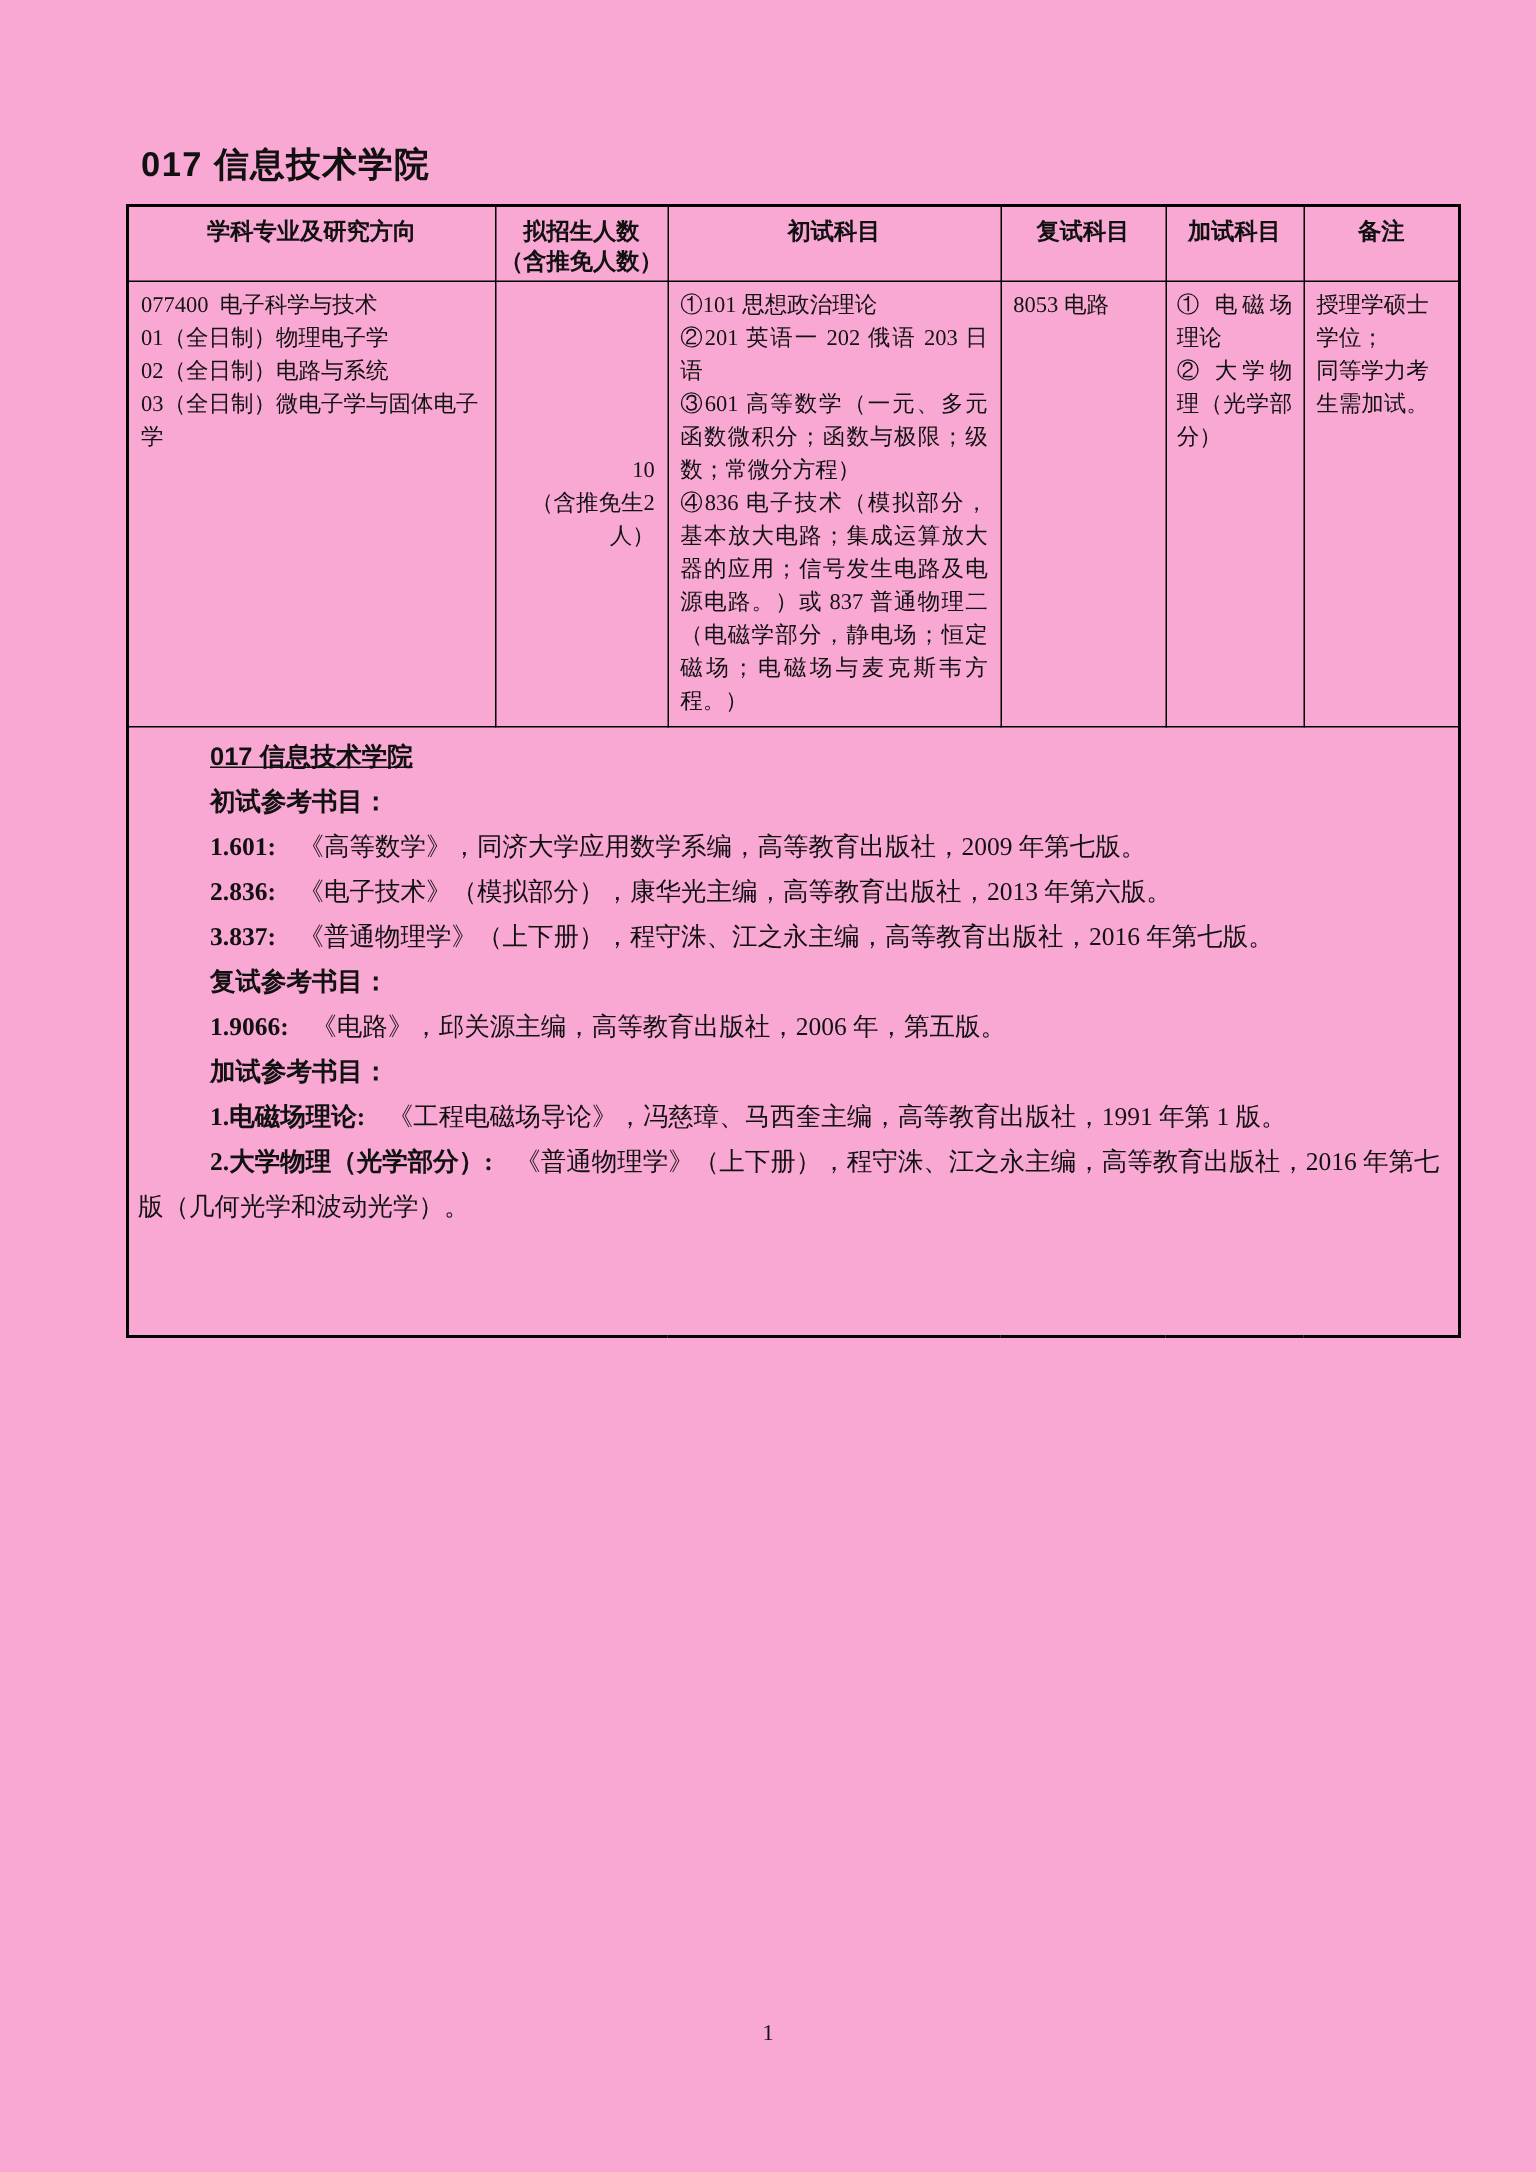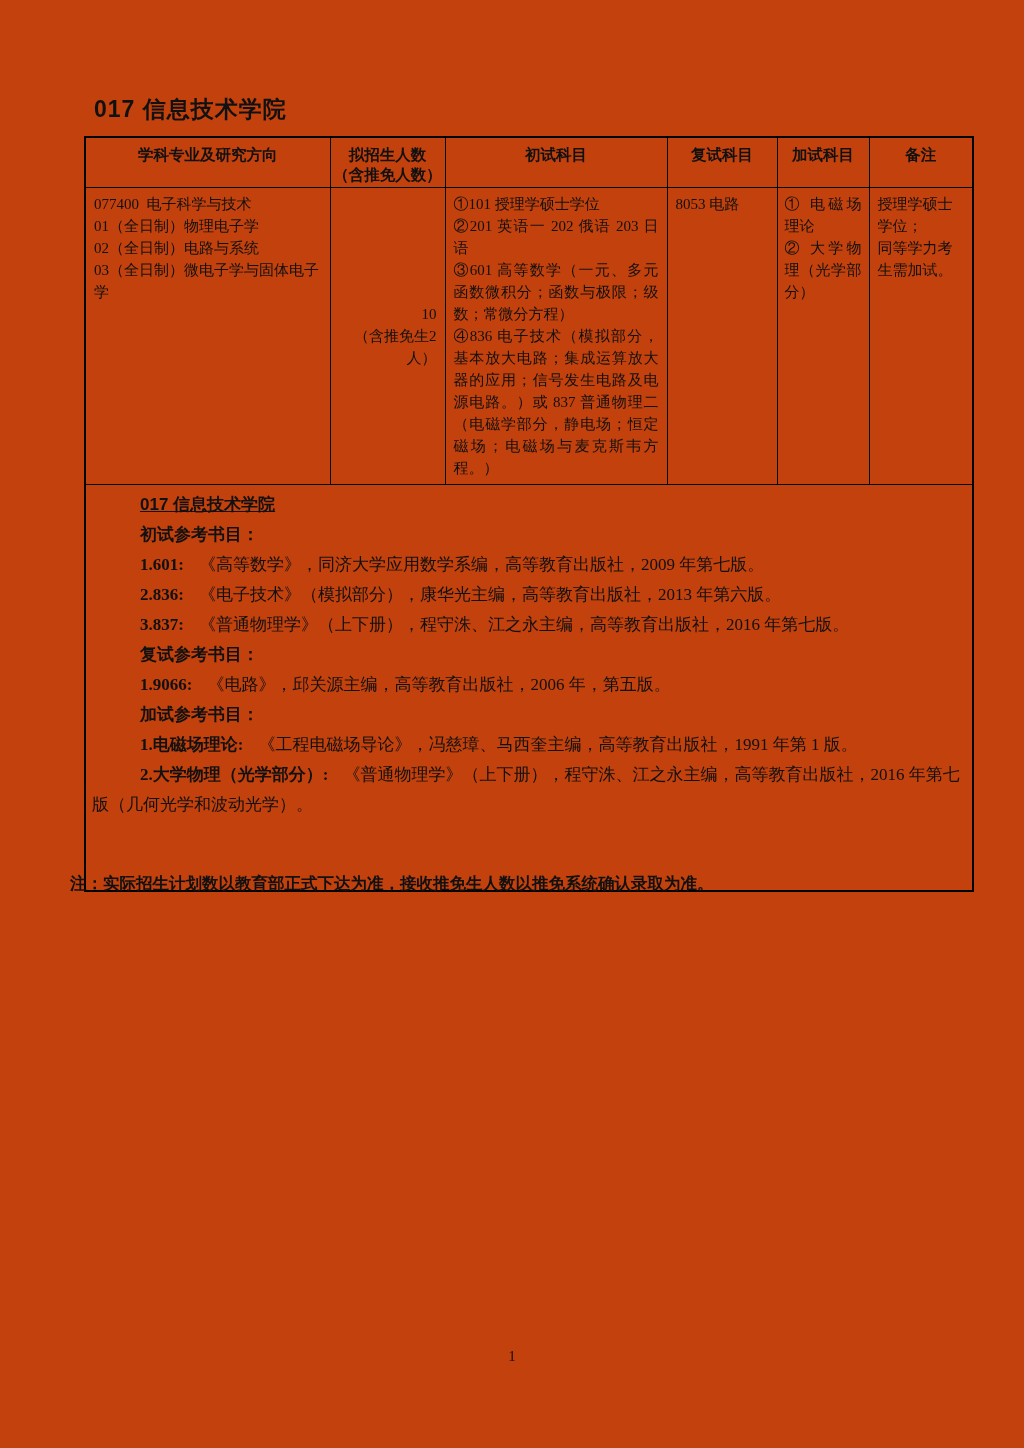--- a/index.html
+++ b/index.html
@@ -1,21 +1,21 @@
 <!DOCTYPE html>
 <html><head>
 <meta charset="utf-8">
 <style>
   * { box-sizing: border-box; margin: 0; padding: 0; }
   html, body { background: #e8e8e8; }
   .page {
     position: relative;
     width: 1024px;
     height: 1448px;
-    background: #c2410c;
+    background: #f9a8d4;
     color: #111111;
     font-family: "Liberation Serif", "DejaVu Serif", serif;
     margin: 0 auto;
     overflow: hidden;
     text-decoration: underline;
   }
   .doc-title {
     position: absolute;
     left: 94px;
     top: 94px;
@@ -141,21 +141,21 @@
           <p>077400  电子科学与技术</p>
           <p>01（全日制）物理电子学</p>
           <p>02（全日制）电路与系统</p>
           <p>03（全日制）微电子学与固体电子学</p>
         </td>
         <td class="cell enroll-cell">
           <p>10</p>
           <p>（含推免生2人）</p>
         </td>
         <td class="cell initial-cell">
-          <p>①101 授理学硕士学位</p>
+          <p>①101 思想政治理论</p>
           <p>②201 英语一 202 俄语 203 日语</p>
           <p>③601 高等数学（一元、多元函数微积分；函数与极限；级数；常微分方程）</p>
           <p>④836 电子技术（模拟部分，基本放大电路；集成运算放大器的应用；信号发生电路及电源电路。）或 837 普通物理二（电磁学部分，静电场；恒定磁场；电磁场与麦克斯韦方程。）</p>
         </td>
         <td class="cell retest-cell">
           <p>8053 电路</p>
         </td>
         <td class="cell additional-cell">
           <p>① 电磁场理论</p>
           <p>② 大学物理（光学部分）</p>
@@ -178,17 +178,16 @@
           <p class="book"><span class="lbl">1.9066:</span><span>《电路》，邱关源主编，高等教育出版社，2006 年，第五版。</span></p>
 
           <p class="sec-title">加试参考书目：</p>
           <p class="book"><span class="lbl">1.电磁场理论:</span><span>《工程电磁场导论》，冯慈璋、马西奎主编，高等教育出版社，1991 年第 1 版。</span></p>
           <p class="book"><span class="lbl">2.大学物理（光学部分）:</span><span>《普通物理学》（上下册），程守洙、江之永主编，高等教育出版社，2016 年第七版（几何光学和波动光学）。</span></p>
         </td>
       </tr>
     </tbody>
   </table>
 
-  <p class="note">注：实际招生计划数以教育部正式下达为准，接收推免生人数以推免系统确认录取为准。</p>
 
   <div class="page-number">1</div>
 
 </div>
 
 </body></html>

